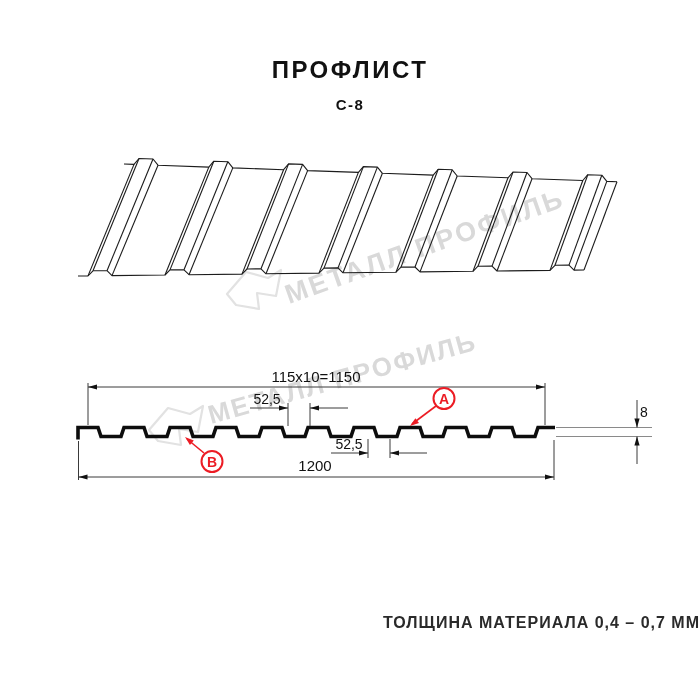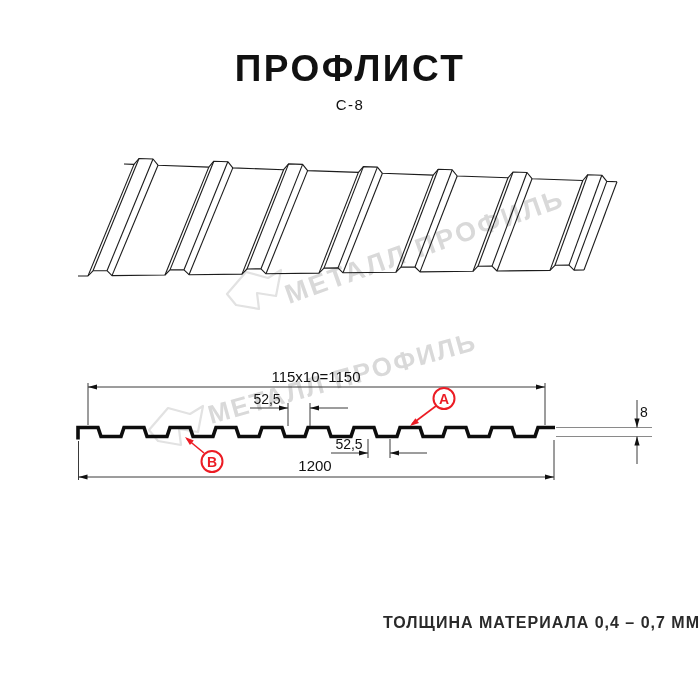--- a/index.html
+++ b/index.html
@@ -1,26 +1,26 @@
 <!DOCTYPE html>
 <html><head>
 <meta charset="utf-8">
 <style>
   html,body{margin:0;padding:0;background:#ffffff;}
   .page{
     position:relative;width:700px;height:700px;background:#ffffff;overflow:hidden;
     font-family:"Liberation Sans",sans-serif;
   }
   .title{
-    position:absolute;top:48px;left:0;width:700px;text-align:center;
-    font-size:37px;font-weight:800;letter-spacing:2.5px;color:#111111;
+    position:absolute;top:56px;left:0;width:700px;text-align:center;
+    font-size:24px;font-weight:800;letter-spacing:2.5px;color:#111111;
   }
   .subtitle{
     position:absolute;top:96px;left:0;width:700px;text-align:center;
-    font-size:15px;font-weight:400;letter-spacing:1.5px;color:#111111;
+    font-size:15px;font-weight:700;letter-spacing:1.5px;color:#111111;
   }
   .footer-note{
     position:absolute;top:614px;left:0;width:700px;text-align:right;
     font-size:16px;font-weight:600;letter-spacing:1px;color:#2a2a2a;
   }
   svg{position:absolute;top:0;left:0;}
   text.dim{font-family:"Liberation Sans",sans-serif;fill:#111111;}
   text.red{font-family:"Liberation Sans",sans-serif;}
   text.wm{font-family:"Liberation Sans",sans-serif;font-weight:700;}
 </style>

